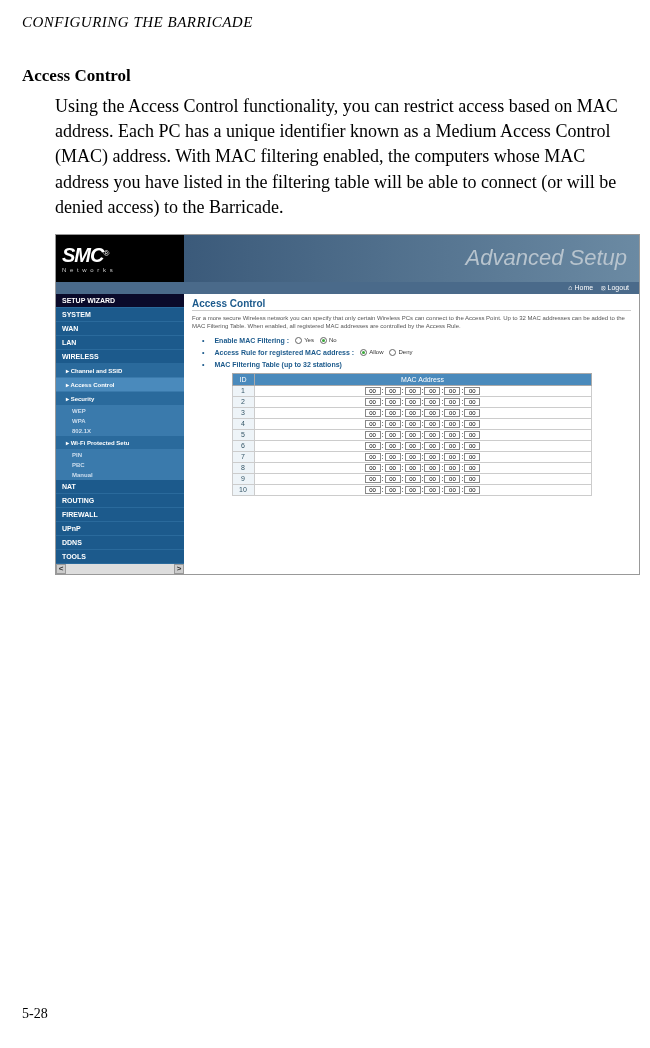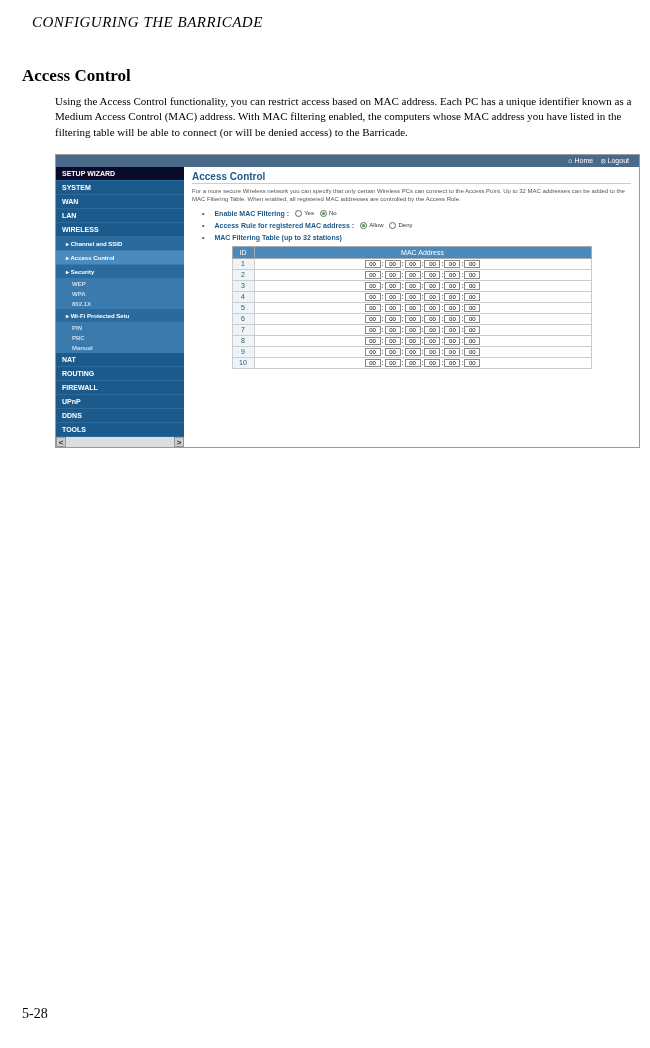--- a/index.html
+++ b/index.html
@@ -1,19 +1,19 @@
 <!DOCTYPE html>
 <html><head>
 <meta charset="utf-8">
 <style>
   * { margin:0; padding:0; box-sizing:border-box; }
   body { width:650px; height:1048px; background:#fff; font-family:Georgia,serif; color:#000; position:relative; }
-  .header-text { font-style:italic; font-variant:small-caps; font-size:15px; letter-spacing:.5px; padding:14px 0 0 32px; }
+  .header-text { font-style:italic; font-variant:small-caps; font-size:15px; letter-spacing:.5px; padding:14px 0 0 22px; }
   .section-title { font-weight:bold; font-size:17px; padding:35px 0 0 22px; }
-  .body-text { font-size:11px; line-height:1.4; padding:8px 0 0 55px; width:640px; }
+  .body-text { font-size:18px; line-height:1.4; padding:8px 0 0 55px; width:640px; }
   .screenshot-box { margin:14px 0 0 55px; width:585px; border:1px solid #999; font-family:Verdana,Arial,sans-serif; }
   .scr-top { height:47px; background:linear-gradient(to right,#000 0%,#000 22%,#3b5a7a 22%,#6b8aa3 100%); display:flex; align-items:center; }
   .logo-area { width:125px; height:47px; background:#000; color:#fff; display:flex; align-items:center; padding-left:6px; }
   .logo-text { font-size:20px; font-weight:bold; font-style:italic; letter-spacing:-1px; }
   .logo-r { font-size:8px; vertical-align:super; }
   .logo-sub { font-size:6px; display:block; letter-spacing:1px; color:#ccc; }
   .adv-setup { flex:1; text-align:right; padding-right:12px; color:#b8c4ce; font-size:22px; font-style:italic; }
   .home-bar { height:12px; background:#4a6a8a; text-align:right; padding-right:10px; font-size:7px; color:#fff; line-height:12px; }
   .scr-main { display:flex; background:#e8f0f4; }
   .sidebar { width:128px; background:#1c5a8c; font-size:7px; color:#fff; font-weight:bold; }
@@ -41,20 +41,29 @@
   .page-num { position:absolute; bottom:26px; left:22px; font-size:14px; }
 </style>
 </head>
 <body>
 
 <div class="header-text">CONFIGURING THE BARRICADE</div>
 <div class="section-title">Access Control</div>
 <div class="body-text">Using the Access Control functionality, you can restrict access based on MAC address. Each PC has a unique identifier known as a Medium Access Control (MAC) address. With MAC filtering enabled, the computers whose MAC address you have listed in the filtering table will be able to connect (or will be denied access) to the Barricade.</div>
 
 <div class="screenshot-box">
+  <div class="scr-top">
+    <div class="logo-area">
+      <div>
+        <span class="logo-text">SMC</span><span class="logo-r">®</span>
+        <span class="logo-sub">N e t w o r k s</span>
+      </div>
+    </div>
+    <div class="adv-setup">Advanced Setup</div>
+  </div>
   <div class="home-bar">
     <span>⌂ </span><span>Home</span>
     &nbsp;&nbsp;
     <span>⦻ </span><span>Logout</span>
   </div>
   <div class="scr-main">
     <div class="sidebar">
       <div class="sidebar-item setup">SETUP WIZARD</div>
       <div class="sidebar-item">SYSTEM</div>
       <div class="sidebar-item">WAN</div>

